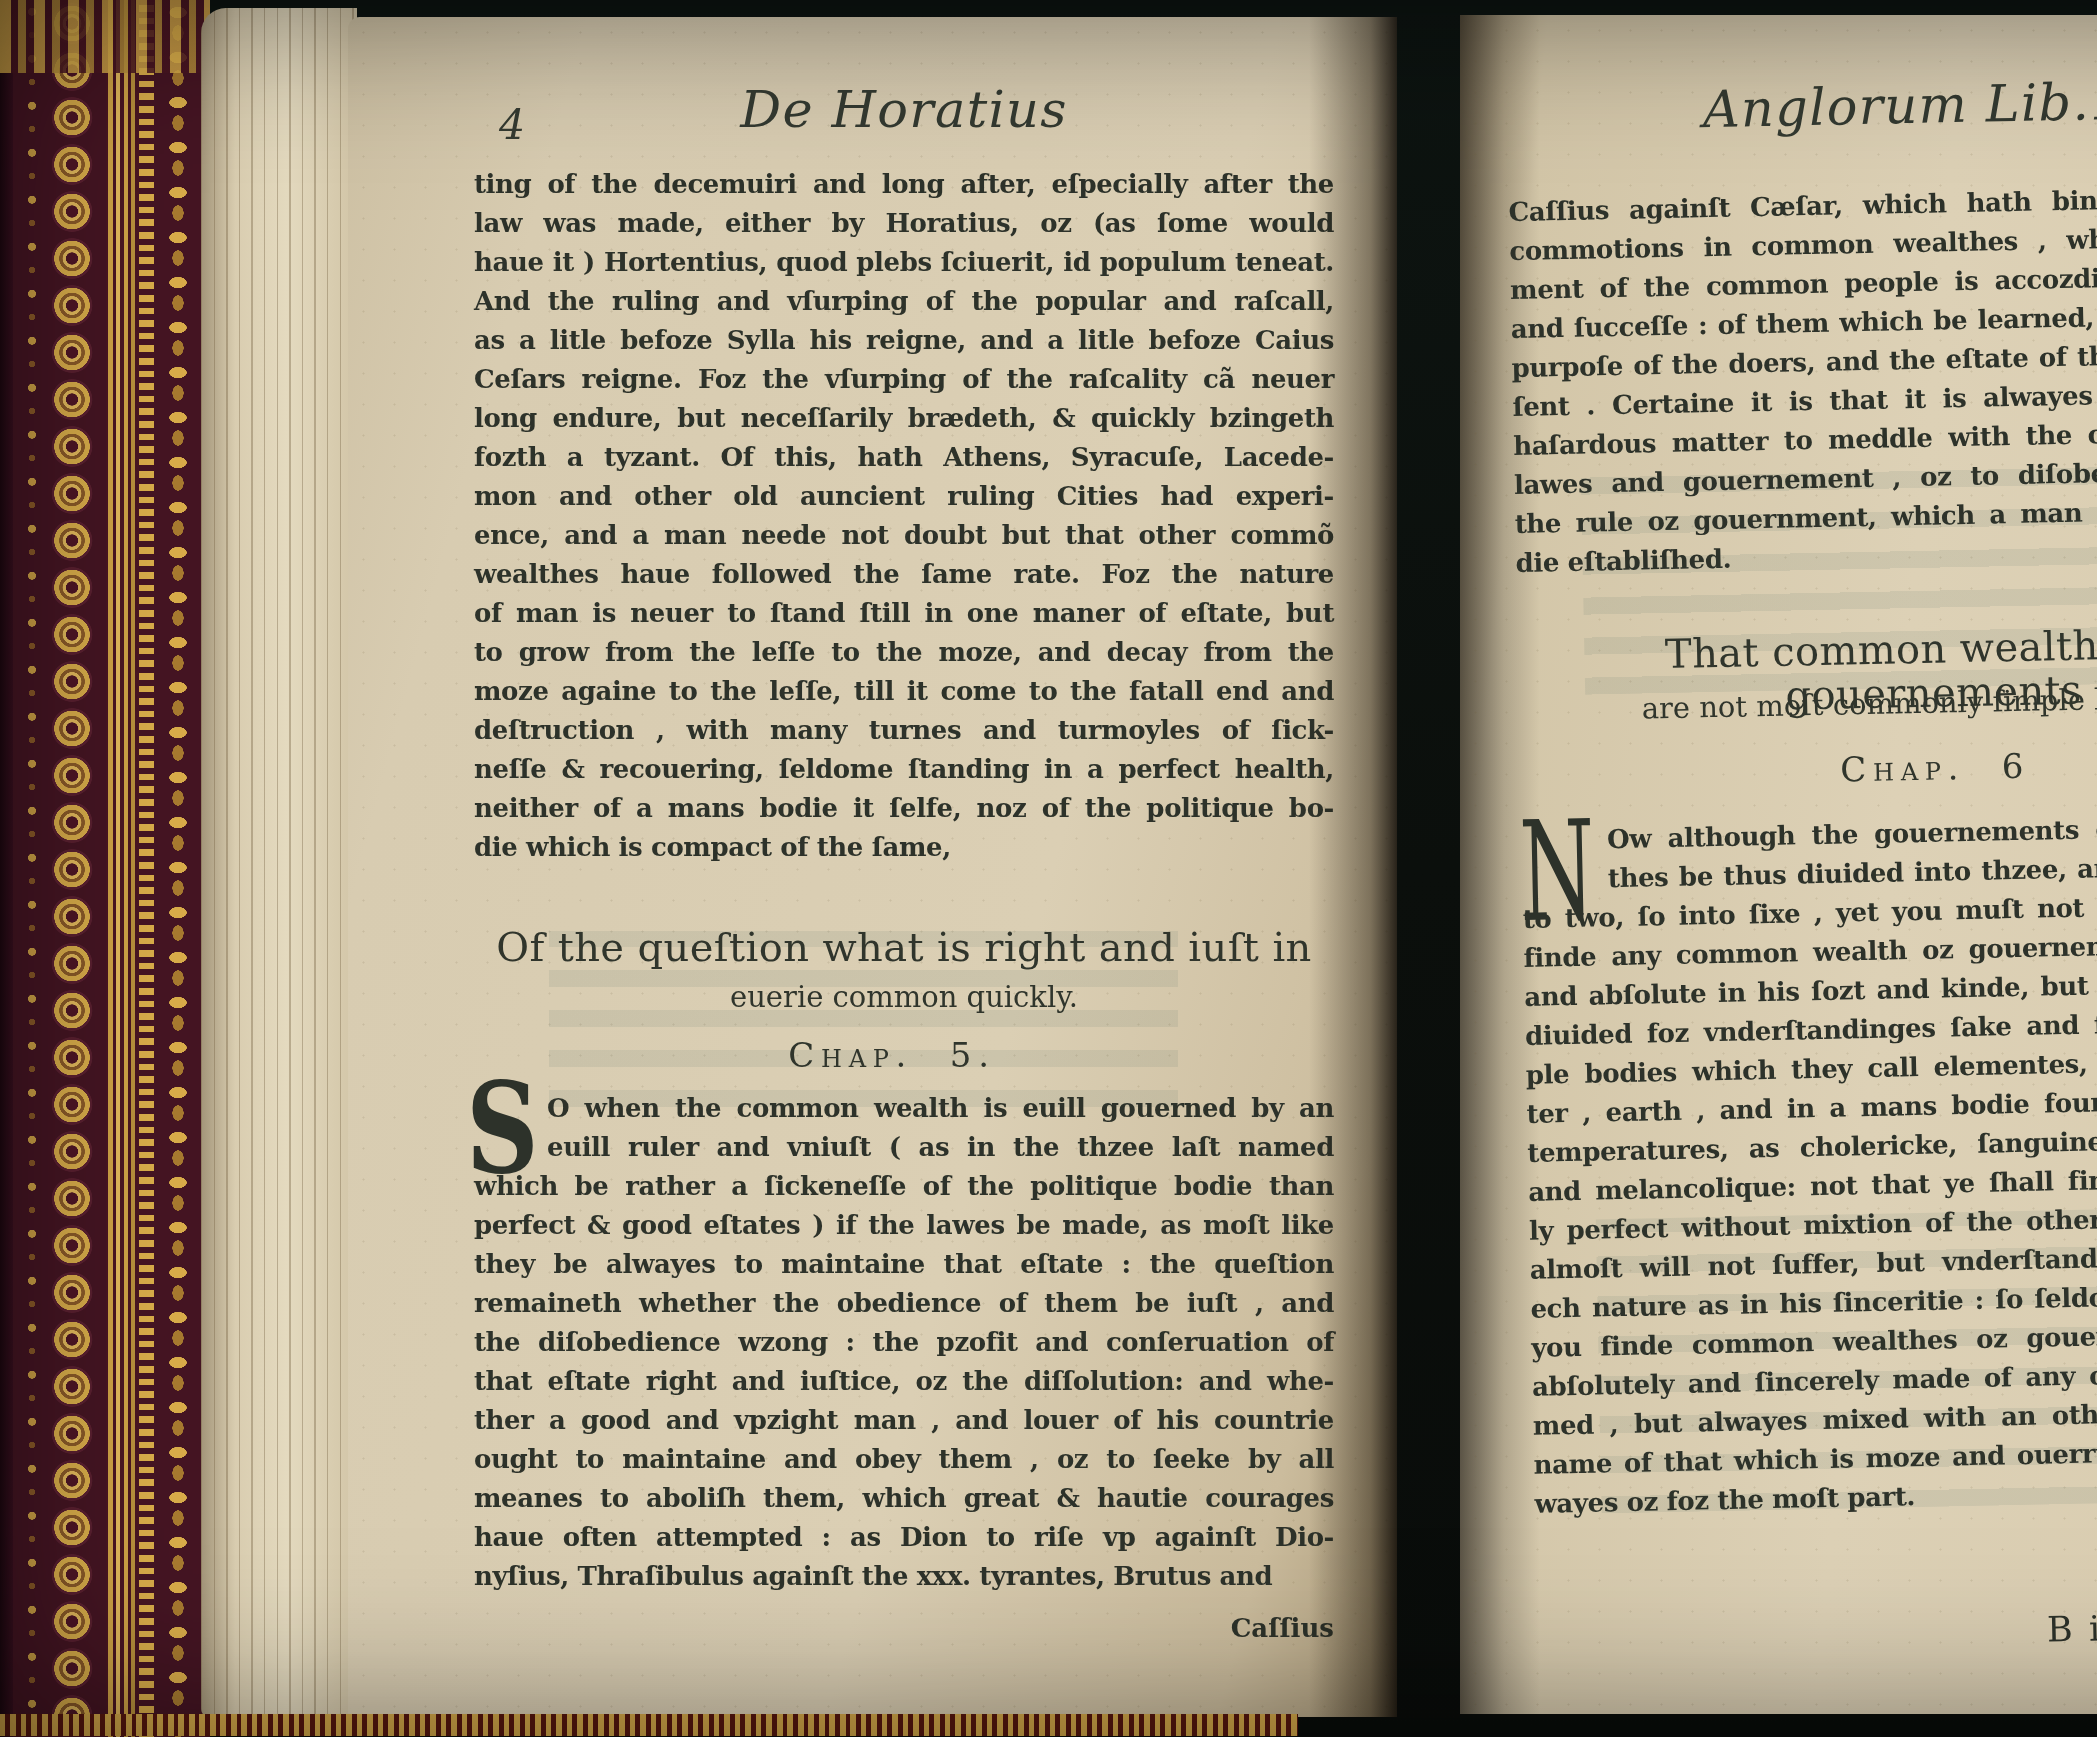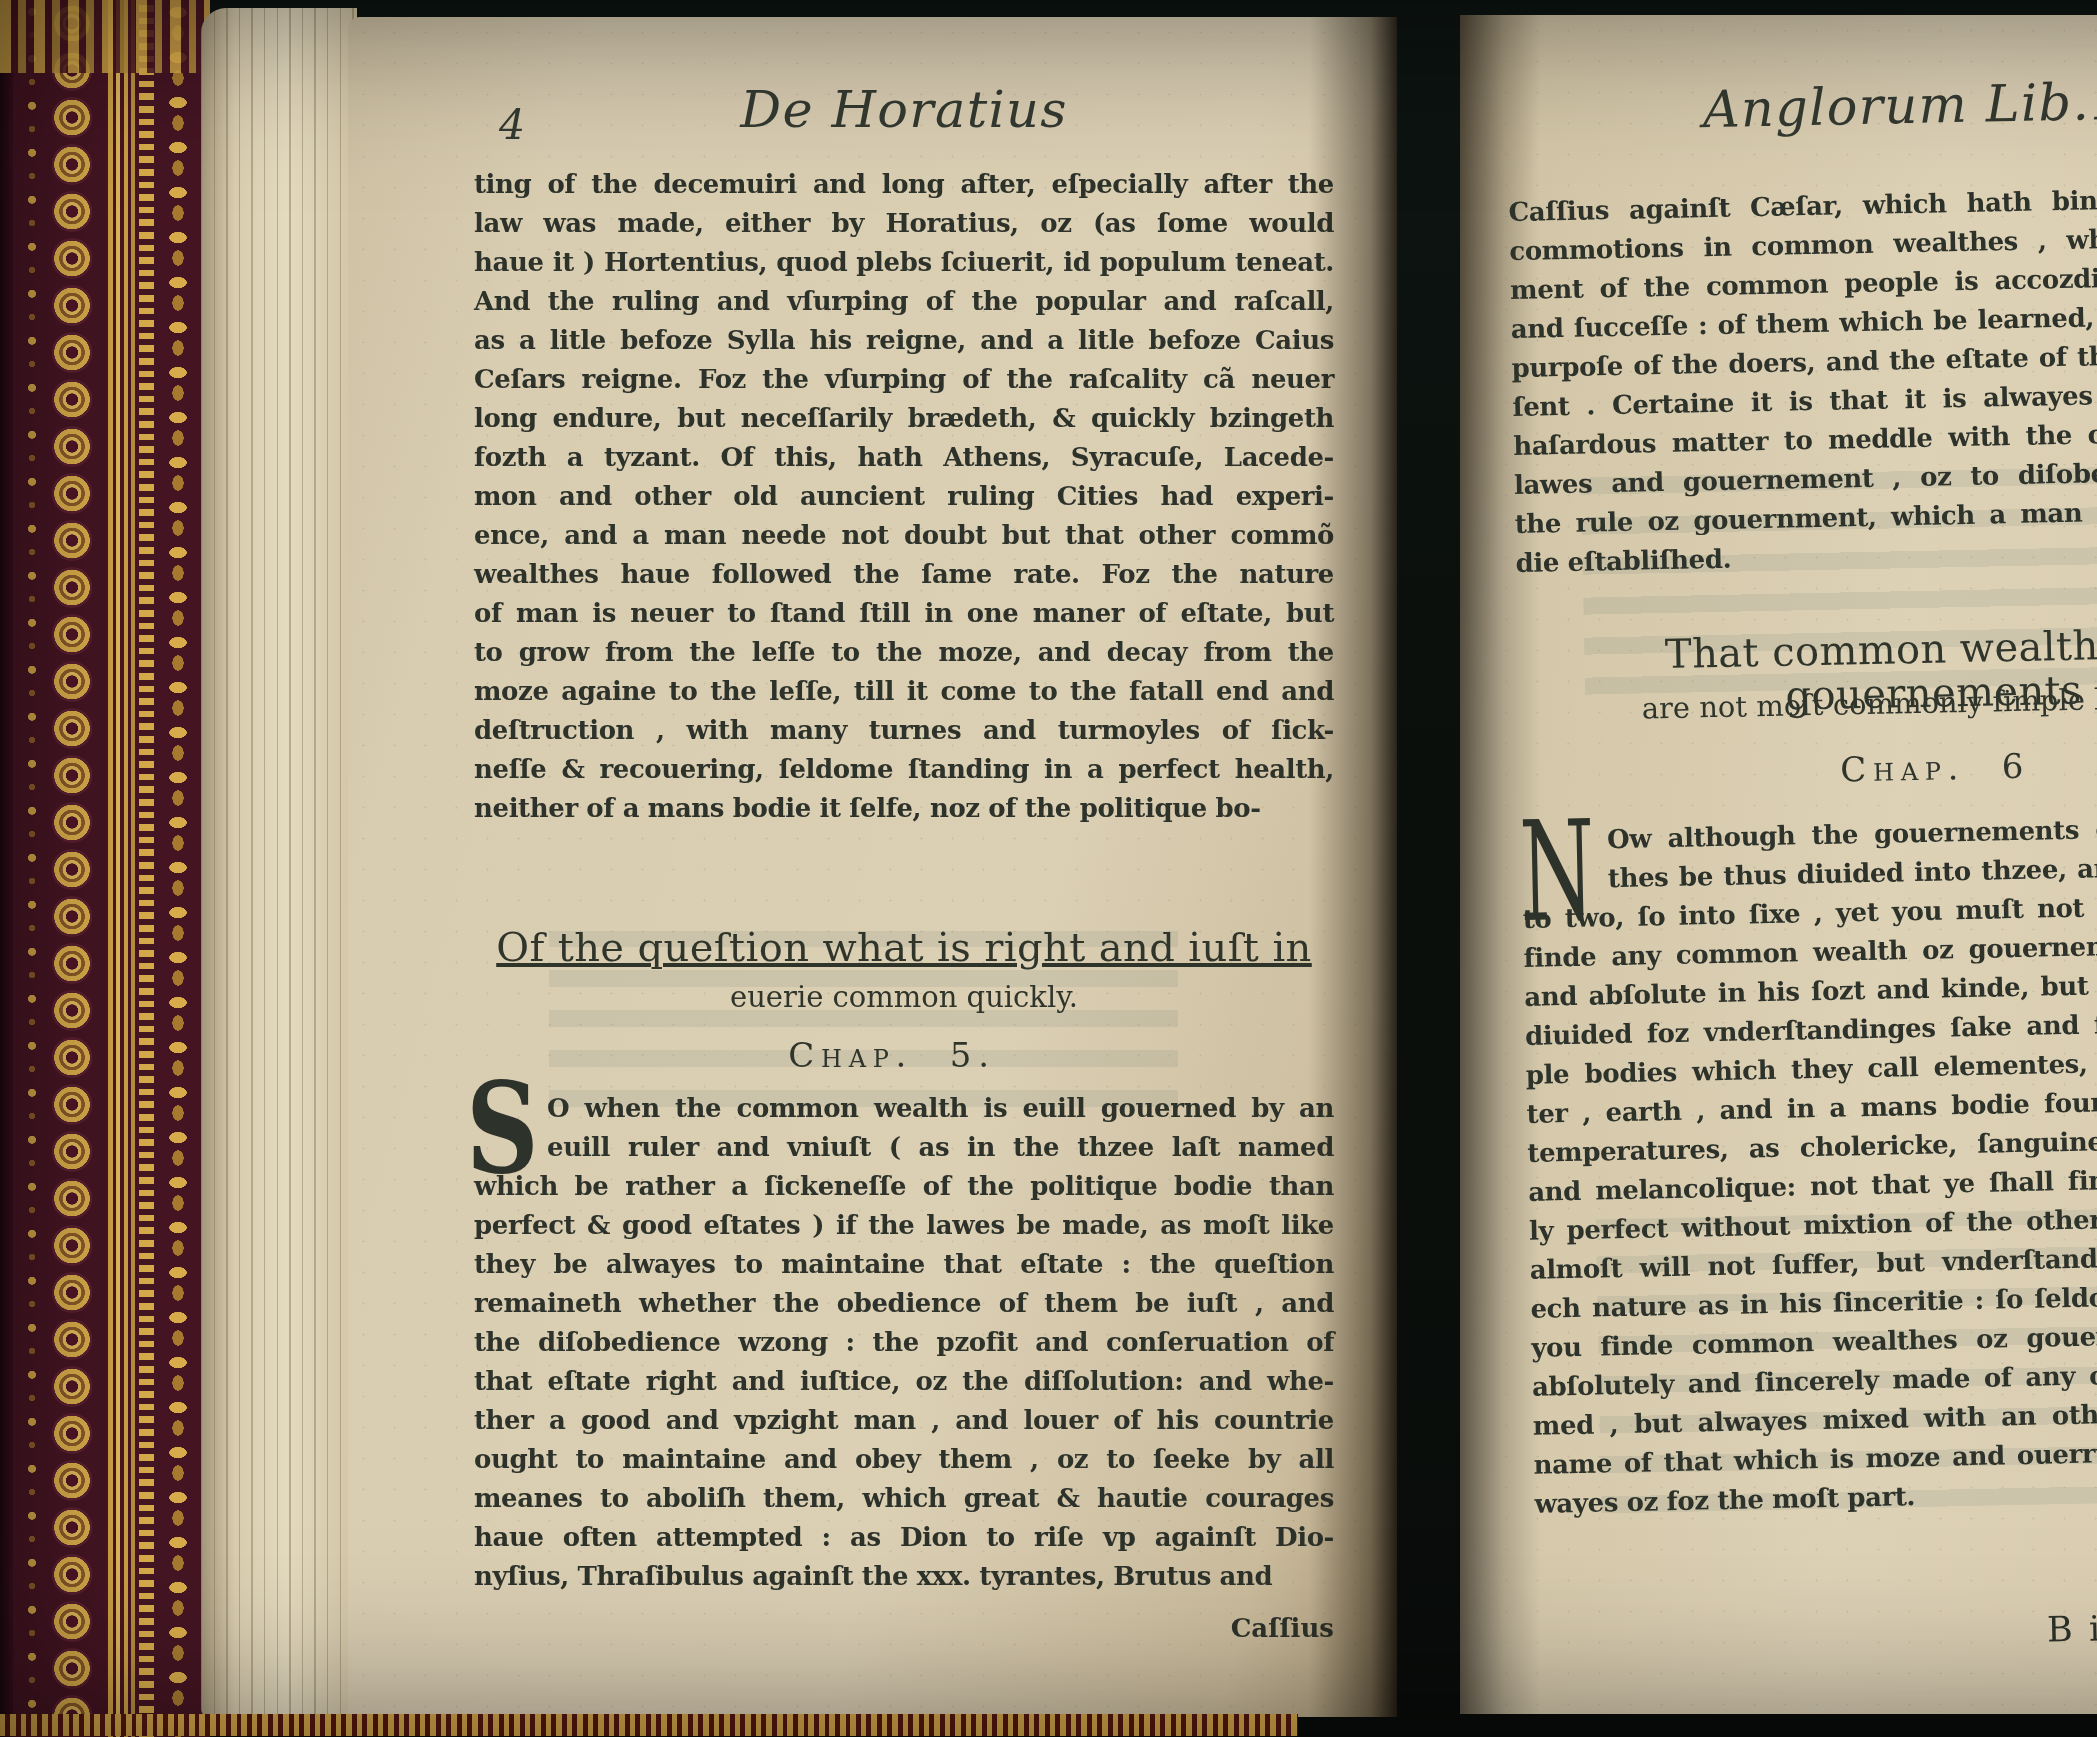--- a/index.html
+++ b/index.html
@@ -105,23 +105,24 @@
         <div class="tline">fozth a tyzant. Of this, hath Athens, Syracuſe, Lacede-</div>
         <div class="tline">mon and other old auncient ruling Cities had experi-</div>
         <div class="tline">ence, and a man neede not doubt but that other commõ</div>
         <div class="tline">wealthes haue followed the ſame rate. Foz the nature</div>
         <div class="tline">of man is neuer to ſtand ſtill in one maner of eſtate, but</div>
         <div class="tline">to grow from the leſſe to the moze, and decay from the</div>
         <div class="tline">moze againe to the leſſe, till it come to the fatall end and</div>
         <div class="tline">deſtruction , with many turnes and turmoyles of ſick-</div>
         <div class="tline">neſſe &amp; recouering, ſeldome ſtanding in a perfect health,</div>
         <div class="tline">neither of a mans bodie it ſelfe, noz of the politique bo-</div>
+        <div class="tline">die which is compact of the ſame,</div>
       </div>
 
-    <div class="sec-head1" style="left:126px; top:908px; width:860px;text-decoration:underline;">Of the queſtion what is right and iuſt in</div>
+    <div class="sec-head1" style="left:126px; top:908px; width:860px;">Of the queſtion what is right and iuſt in</div>
     <div class="sec-head2" style="left:126px; top:965px; width:860px;">euerie common quickly.</div>
     <div class="chap" style="left:114px; top:1021px; width:860px;">Chap. 5.</div>
 
     <div class="para para-dropcap" style="left:126px; top:1072px; width:860px;">
       <span class="dropcap dropcap-s">S</span>
     <div class="tline">O when the common wealth is euill gouerned by an</div>
         <div class="tline">euill ruler and vniuſt ( as in the thzee laſt named</div>
         <div class="tline">which be rather a ſickeneſſe of the politique bodie than</div>
         <div class="tline">perfect &amp; good eſtates ) if the lawes be made, as moſt like</div>
         <div class="tline">they be alwayes to maintaine that eſtate : the queſtion</div>

